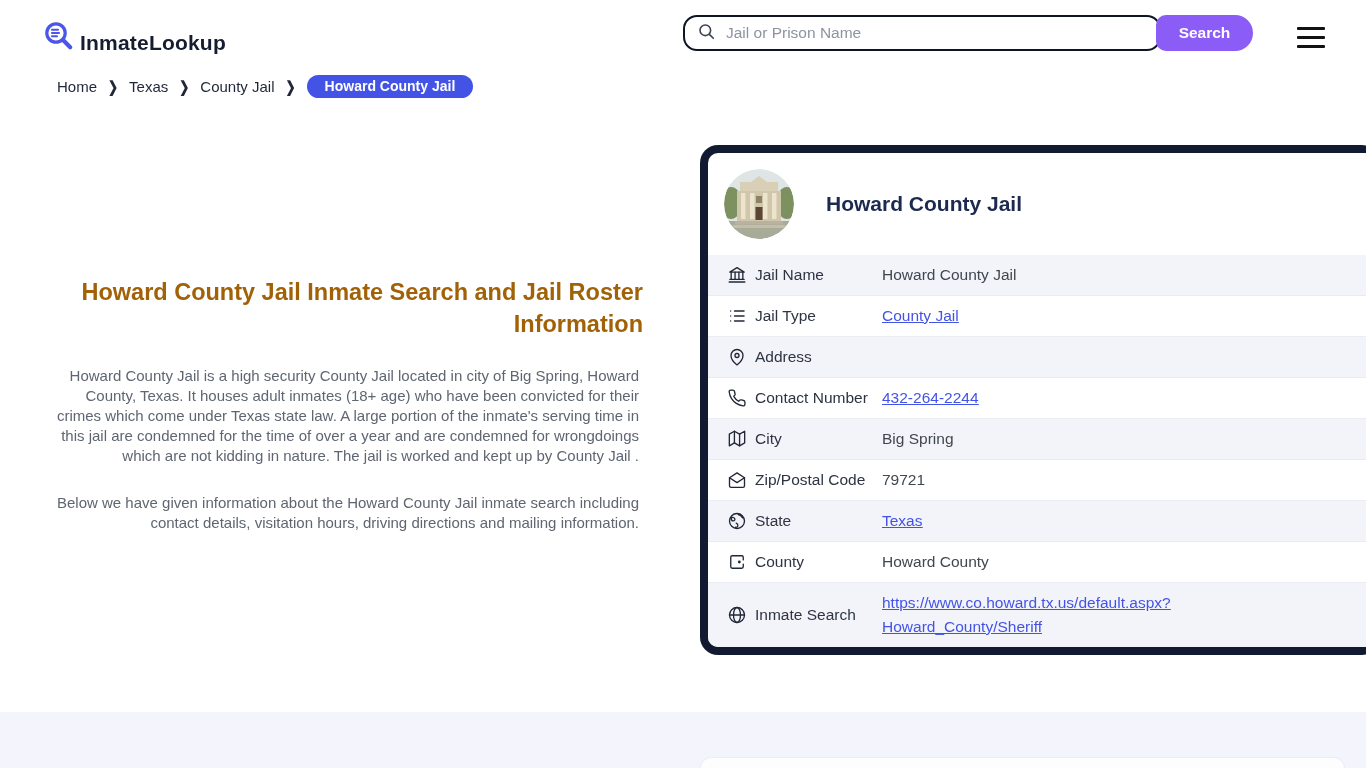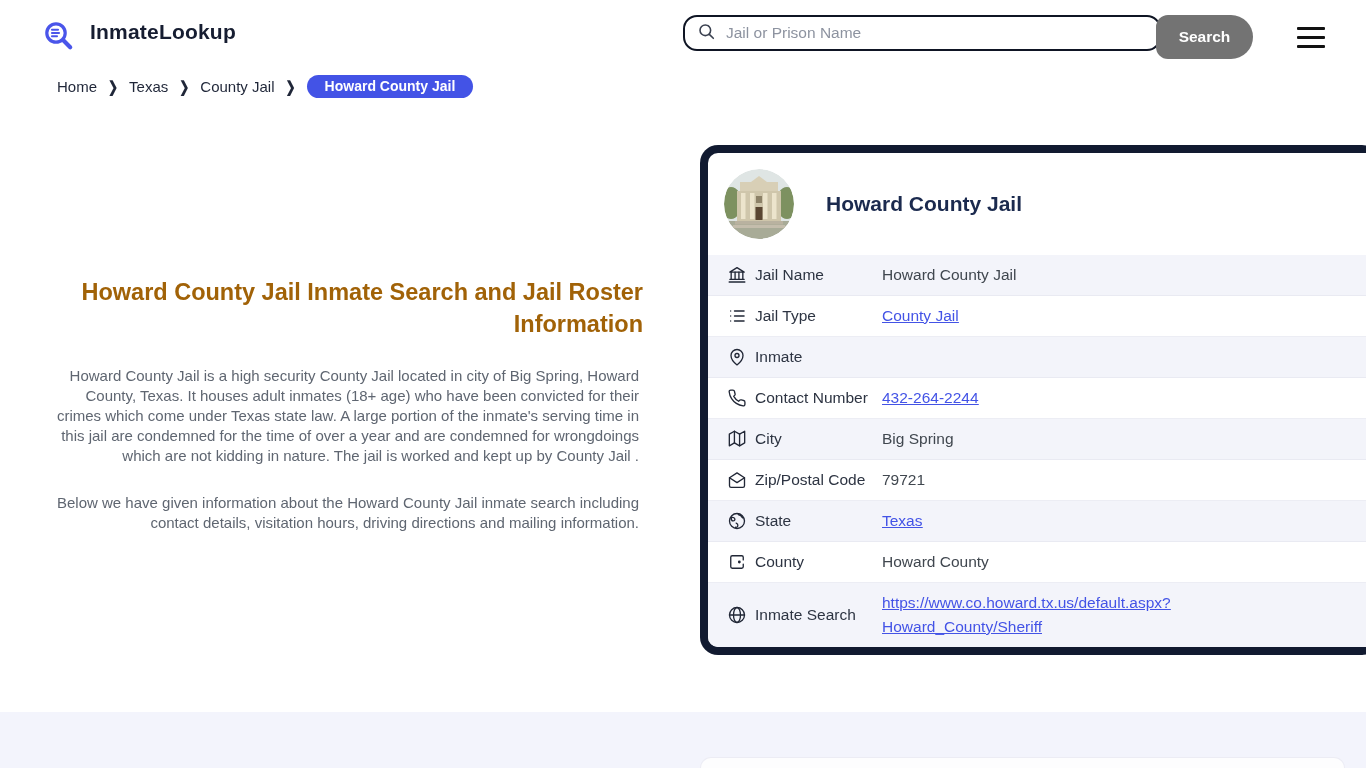--- a/index.html
+++ b/index.html
@@ -5,37 +5,37 @@
   * { box-sizing: border-box; }
   html, body { margin: 0; padding: 0; }
   body {
     width: 1366px; height: 768px; position: relative; overflow: hidden;
     background: #ffffff;
     font-family: "Liberation Sans", sans-serif;
     -webkit-font-smoothing: antialiased;
   }
 
   
-  .logo { position: absolute; left: 43px; top: 20px; display: flex; align-items: flex-start; gap: 16px; }
+  .logo { position: absolute; left: 43px; top: 20px; display: flex; align-items: flex-end; gap: 6px; }
   .logo-text { font-size: 21px; font-weight: 700; color: #161d31; letter-spacing: 0.2px; }
 
   .search-wrap { position: absolute; left: 683px; top: 15px; width: 570px; height: 44px; }
   .search-box {
     position: absolute; left: 0; top: 0; width: 478px; height: 36px;
     border: 2px solid #0f1524; border-radius: 14px; background: #fff;
     display: flex; align-items: center; padding-left: 12px;
   }
   .search-box input {
     border: none; outline: none; flex: 1; height: 36px; margin-left: 8px; margin-right: 90px;
     font-size: 15.5px; color: #2d3442; font-family: "Liberation Sans", sans-serif; background: transparent;
   }
   .search-box input::placeholder { color: #8d93a0; }
   .search-btn {
-    position: absolute; left: 473px; top: 0; width: 97px; height: 44px;
-    background: #737373; color: #fff; border: none; cursor: pointer;
+    position: absolute; left: 473px; top: 0; width: 97px; height: 36px;
+    background: #8b5cf6; color: #fff; border: none; cursor: pointer;
     border-radius: 12px 22px 22px 12px; font-size: 15.5px; font-weight: 700;
     font-family: "Liberation Sans", sans-serif;
   }
   .hamburger { position: absolute; left: 1297px; top: 27px; width: 28px; height: 21px; cursor: pointer;
     display: flex; flex-direction: column; justify-content: space-between; }
   .hamburger span { display: block; height: 2.6px; width: 100%; background: #121212; border-radius: 1px; }
 
   
   .breadcrumb { position: absolute; left: 57px; top: 75px; display: flex; align-items: center; gap: 11px;
     font-size: 15px; color: #1f2638; }
@@ -194,21 +194,21 @@
     <span class="cell-label">Jail Type</span>
     <span class="cell-value is-link"><a class="val-link">County Jail</a></span>
   </div>
         <div class="row alt">
     <span class="cell-icon">
             <svg viewBox="0 0 24 24" class="icon-stroke">
   <path d="M12 21.5s-7.2-5.6-7.2-11.3A7.2 7.2 0 0 1 19.2 10.2c0 5.7-7.2 11.3-7.2 11.3z"></path>
   <circle cx="12" cy="10.2" r="2.4"></circle>
             </svg>
           </span>
-    <span class="cell-label">Inmate</span>
+    <span class="cell-label">Address</span>
   </div>
         <div class="row">
     <span class="cell-icon">
             <svg viewBox="0 0 24 24" class="icon-stroke">
   <path d="M21.5 16.9v2.6a1.9 1.9 0 0 1-2.1 1.9 18.9 18.9 0 0 1-8.2-2.9 18.6 18.6 0 0 1-5.7-5.7A18.9 18.9 0 0 1 2.6 4.5 1.9 1.9 0 0 1 4.5 2.5h2.6a1.9 1.9 0 0 1 1.9 1.6c.12.95.34 1.88.66 2.78a1.9 1.9 0 0 1-.43 2L8.1 10a15.2 15.2 0 0 0 5.9 5.9l1.12-1.12a1.9 1.9 0 0 1 2-.43c.9.32 1.83.54 2.78.66a1.9 1.9 0 0 1 1.6 1.94z"></path>
             </svg>
           </span>
     <span class="cell-label">Contact Number</span>
     <span class="cell-value is-link"><a class="val-link">432-264-2244</a></span>
   </div>

